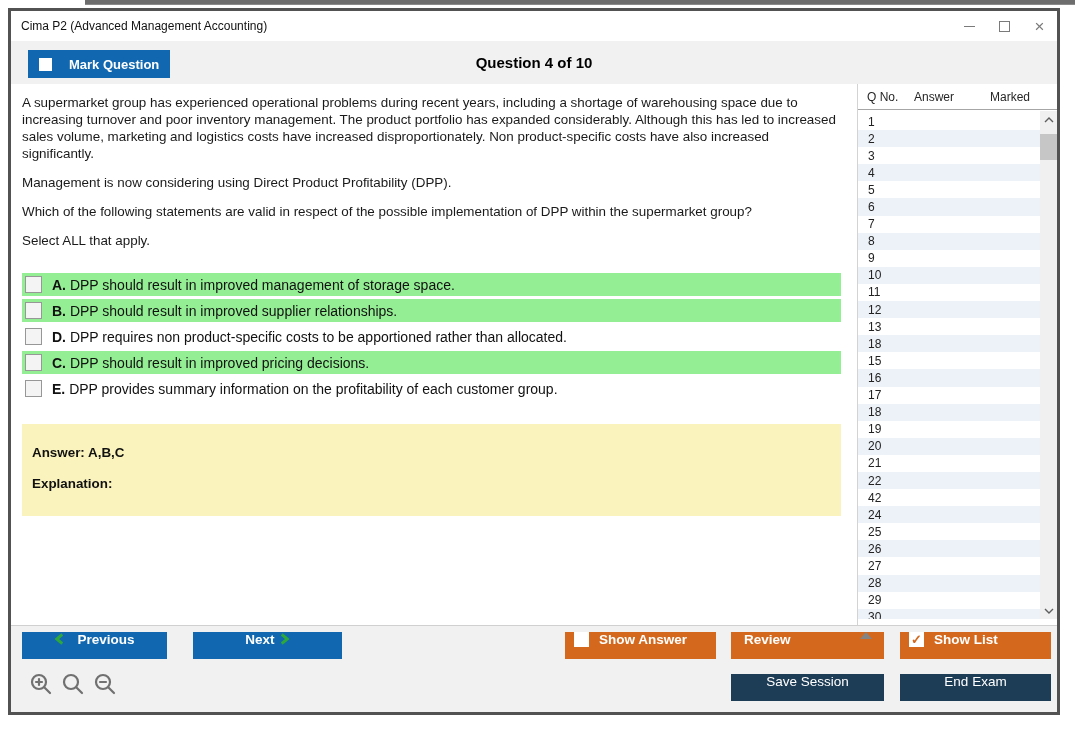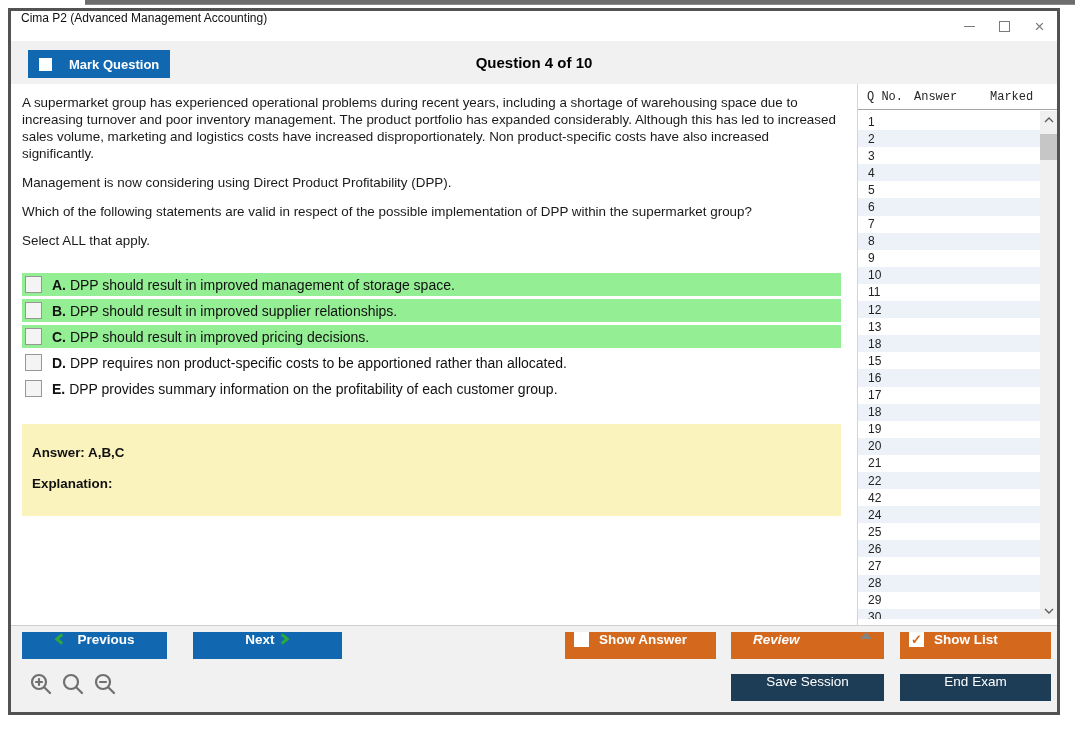--- a/index.html
+++ b/index.html
@@ -4,21 +4,21 @@
 <style>
   * { box-sizing: border-box; margin: 0; padding: 0; }
   html,body { width:1075px; height:735px; background:#ffffff; font-family:"Liberation Sans", sans-serif; }
   .screen { position:relative; width:1075px; height:735px; background:#fff; overflow:hidden; }
 
   .top-artifact { position:absolute; left:85px; top:0; right:0; height:5px; background:#6d6d6d; border-bottom:1px solid #8a8a8a; }
 
   .window { position:absolute; left:8px; top:8px; width:1052px; height:707px; border:3px solid #525252; background:#fff; }
 
   
-  .titlebar { position:absolute; left:0; top:0; right:0; height:30px; background:#fff; display:flex; align-items:flex-start; }
+  .titlebar { position:absolute; left:0; top:0; right:0; height:30px; background:#fff; display:flex; align-items:center; }
   .titlebar-text { font-size:12px; color:#111; padding-left:10px; flex:1; }
   .win-controls { display:flex; height:100%; }
   .win-btn { width:35px; height:100%; display:flex; align-items:center; justify-content:center; cursor:default; }
   .ico-min { width:11px; border-top:1.6px solid #7a7a7a; display:inline-block; }
   .ico-max { width:11px; height:11px; border:1.4px solid #7a7a7a; display:inline-block; }
   .ico-close { font-size:17px; color:#7a7a7a; line-height:1; }
 
   
   .header-strip { position:absolute; left:0; top:30px; right:0; height:43px; background:#f1f1f1; }
   .mark-question { position:absolute; left:17px; top:9px; width:142px; height:28px; background:#1168b0; color:#fff; display:flex; align-items:center; gap:17px; padding-left:11px; font-size:13px; font-weight:700; }
@@ -36,21 +36,21 @@
   .option-check { width:17px; height:17px; background:#f4f4f4; border:1px solid #979797; margin-left:3px; flex:none; }
   .option-text { margin-left:10px; font-size:14px; color:#111; white-space:nowrap; }
   .option-letter { font-weight:700; }
 
   .answer-box { margin-top:24px; height:92px; background:#faf3bd; padding:21px 10px 0 10px; }
   .answer-box .ans { font-size:13.4px; font-weight:700; color:#111; }
   .answer-box .exp { font-size:13.4px; font-weight:700; color:#111; margin-top:16px; }
 
   
   .sidebar { position:absolute; left:846px; top:73px; right:0; bottom:87px; background:#fff; border-left:1px solid #d3d3d3; }
-  .list-header { position:absolute; left:0; top:0; right:0; height:26px; display:flex; align-items:center; border-bottom:1px solid #a6a6a6; font-size:12px; color:#262626; background:#fff;font-family:Liberation Mono, monospace; }
+  .list-header { position:absolute; left:0; top:0; right:0; height:26px; display:flex; align-items:center; border-bottom:1px solid #a6a6a6; font-size:12px; color:#262626; background:#fff; }
   .col-qno { width:56px; padding-left:9px; }
   .col-answer { width:76px; }
   .col-marked { flex:1; }
   .list-body { position:absolute; left:0; top:27px; right:17px; bottom:6px; padding-top:2px; overflow:hidden; }
   .qrow { height:17.1px; display:flex; align-items:center; font-size:12px; color:#222; background:#fff; }
   .qrow.alt { background:#edf2f8; }
   .qcell-no { width:56px; padding-left:10px; }
   .qcell-answer { width:76px; }
   .qcell-marked { flex:1; }
   .scrollbar { position:absolute; top:27px; right:0; width:17px; bottom:6px; background:#f0f0f0; }
@@ -60,21 +60,21 @@
 
   
   .footer { position:absolute; left:0; right:0; bottom:0; height:87px; background:#f1f1f1; border-top:1px solid #d0d0d0; }
   .btn { position:absolute; display:flex; color:#fff; font-size:13.5px; cursor:default; }
   .btn-blue { background:#1168b0; font-weight:700; }
   .btn-orange { background:#d4691e; font-weight:600; }
   .btn-navy { background:#1d3c55; font-weight:400; justify-content:center; }
   .btn-previous { left:11px; top:6px; width:145px; height:27px; justify-content:center; gap:12px; }
   .btn-next { left:182px; top:6px; width:149px; height:27px; justify-content:center; gap:4px; }
   .btn-show-answer { left:554px; top:6px; width:151px; height:27px; padding-left:9px; gap:10px; }
-  .btn-review { left:720px; top:6px; width:153px; height:27px; padding-left:22px;font-style:italic; }
+  .btn-review { left:720px; top:6px; width:153px; height:27px; padding-left:13px; }
   .btn-show-list { left:889px; top:6px; width:151px; height:27px; padding-left:9px; gap:10px; }
   .btn-save-session { left:720px; top:48px; width:153px; height:27px; }
   .btn-end-exam { left:889px; top:48px; width:151px; height:27px; }
   .white-checkbox { width:15px; height:15px; background:#fff; flex:none; display:flex; align-items:center; justify-content:center; }
   .check-mark { color:#d4691e; font-size:13px; font-weight:700; line-height:1; }
   .review-caret { margin-left:auto; margin-right:12px; width:0; height:0; border-left:6px solid transparent; border-right:6px solid transparent; border-bottom:7px solid #848484; }
 
   .zoom-tools { position:absolute; left:17px; top:45px; display:flex; gap:6px; }
   .zoom-tool { width:26px; height:26px; display:flex; align-items:center; justify-content:center; cursor:default; }
 </style>
@@ -117,27 +117,27 @@
 
       <div class="options">
           <div class="option-row green">
             <span class="option-check"></span>
             <span class="option-text"><span class="option-letter">A. </span>DPP should result in improved management of storage space.</span>
           </div>
           <div class="option-row green">
             <span class="option-check"></span>
             <span class="option-text"><span class="option-letter">B. </span>DPP should result in improved supplier relationships.</span>
           </div>
+          <div class="option-row">
+            <span class="option-check"></span>
+            <span class="option-text"><span class="option-letter">D. </span>DPP requires non product-specific costs to be apportioned rather than allocated.</span>
+          </div>
           <div class="option-row green">
             <span class="option-check"></span>
             <span class="option-text"><span class="option-letter">C. </span>DPP should result in improved pricing decisions.</span>
-          </div>
-          <div class="option-row">
-            <span class="option-check"></span>
-            <span class="option-text"><span class="option-letter">D. </span>DPP requires non product-specific costs to be apportioned rather than allocated.</span>
           </div>
           <div class="option-row">
             <span class="option-check"></span>
             <span class="option-text"><span class="option-letter">E. </span>DPP provides summary information on the profitability of each customer group.</span>
           </div>
         </div>
 
       <div class="answer-box">
         <div class="ans">Answer: A,B,C</div>
         <div class="exp">Explanation:</div>

